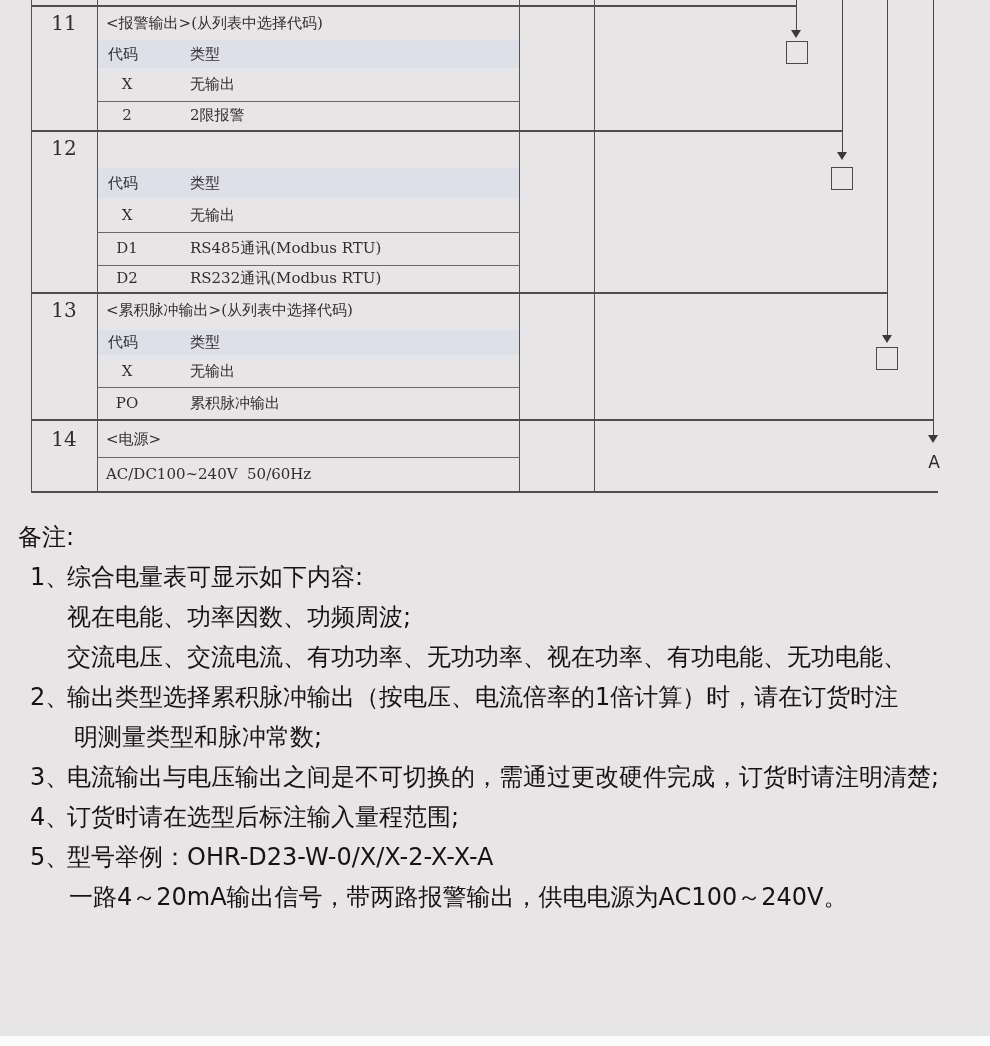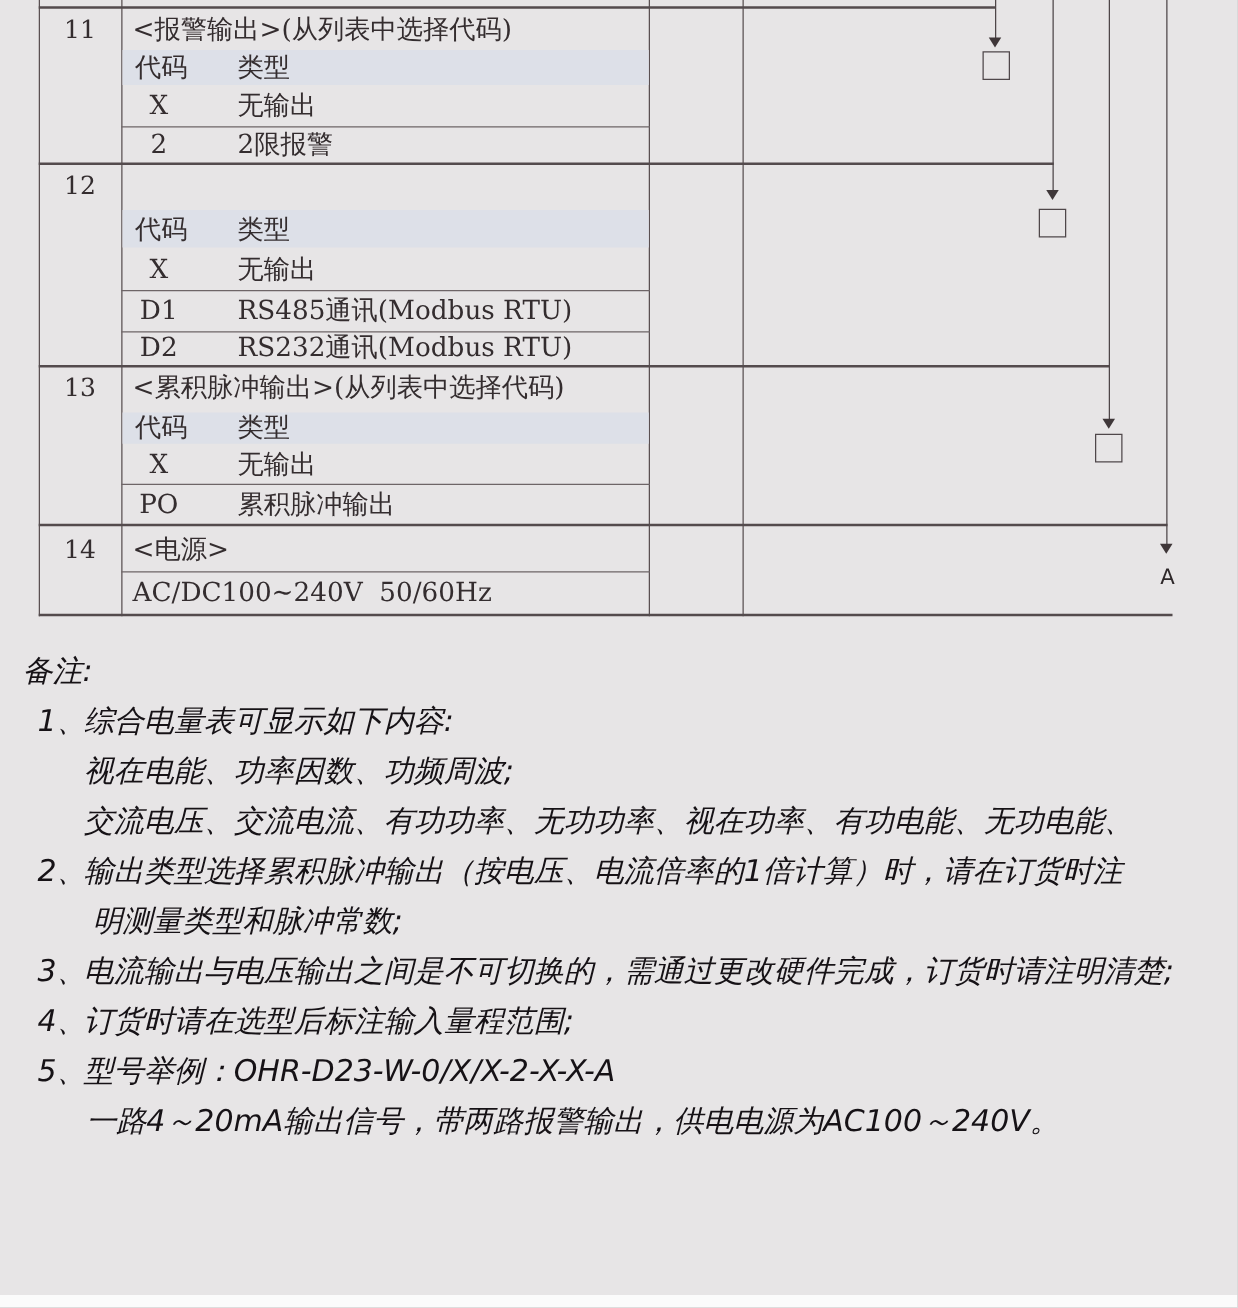--- a/index.html
+++ b/index.html
@@ -4,36 +4,36 @@
 <style>
   html,body{margin:0;padding:0;background:#cfcdce;}
   .page{position:relative;width:990px;height:1046px;background:#e7e5e6;overflow:hidden;
         font-family:"DejaVu Serif",serif;}
   
   .vl{position:absolute;width:1px;background:#5a5052;}
   .hl{position:absolute;height:2px;background:#544b4d;}
   .shl{position:absolute;height:1px;background:#6e6567;}
   .band{position:absolute;left:98px;width:421px;background:#dde0e8;}
   
-  .cell{position:absolute;color:#342d2f;font-size:21px;white-space:pre;}
+  .cell{position:absolute;color:#342d2f;font-size:15px;white-space:pre;}
   .code{left:104px;width:46px;text-align:center;}
   .type{left:190px;text-align:center;}
   .title{left:106px;}
   .rownum{left:31px;width:66px;text-align:center;font-size:20px;}
   
   .leader{position:absolute;width:1px;background:#4e4648;}
   .arrow{position:absolute;width:0;height:0;border-left:5px solid transparent;
          border-right:5px solid transparent;border-top:8px solid #3f3739;}
   .sqbox{position:absolute;width:20px;height:21px;border:1px solid #4f474a;background:transparent;}
   .terminal{position:absolute;left:924px;top:452px;width:20px;text-align:center;
             font-family:"DejaVu Sans",sans-serif;font-size:17px;color:#2e282a;}
   
   .notes{position:absolute;left:18px;top:517px;width:965px;
          font-family:"DejaVu Sans",sans-serif;color:#161216;font-size:24px;}
-  .nline{position:relative;height:40px;line-height:40px;font-style:italic;}
+  .nline{position:relative;height:40px;line-height:40px;}
   .nline span{position:absolute;white-space:pre;top:0;}
   .lx0{left:0;} .lnum{left:12px;} .lx1{left:49px;} .lx2{left:56px;} .lx3{left:51px;}
   .white-strip{position:absolute;left:0;top:1036px;width:990px;height:10px;background:#fbfbfb;}
 </style>
 </head>
 <body>
 
 <div class="page">
 
   <div class="vl" style="left:31px;top:0;height:493px"></div>

